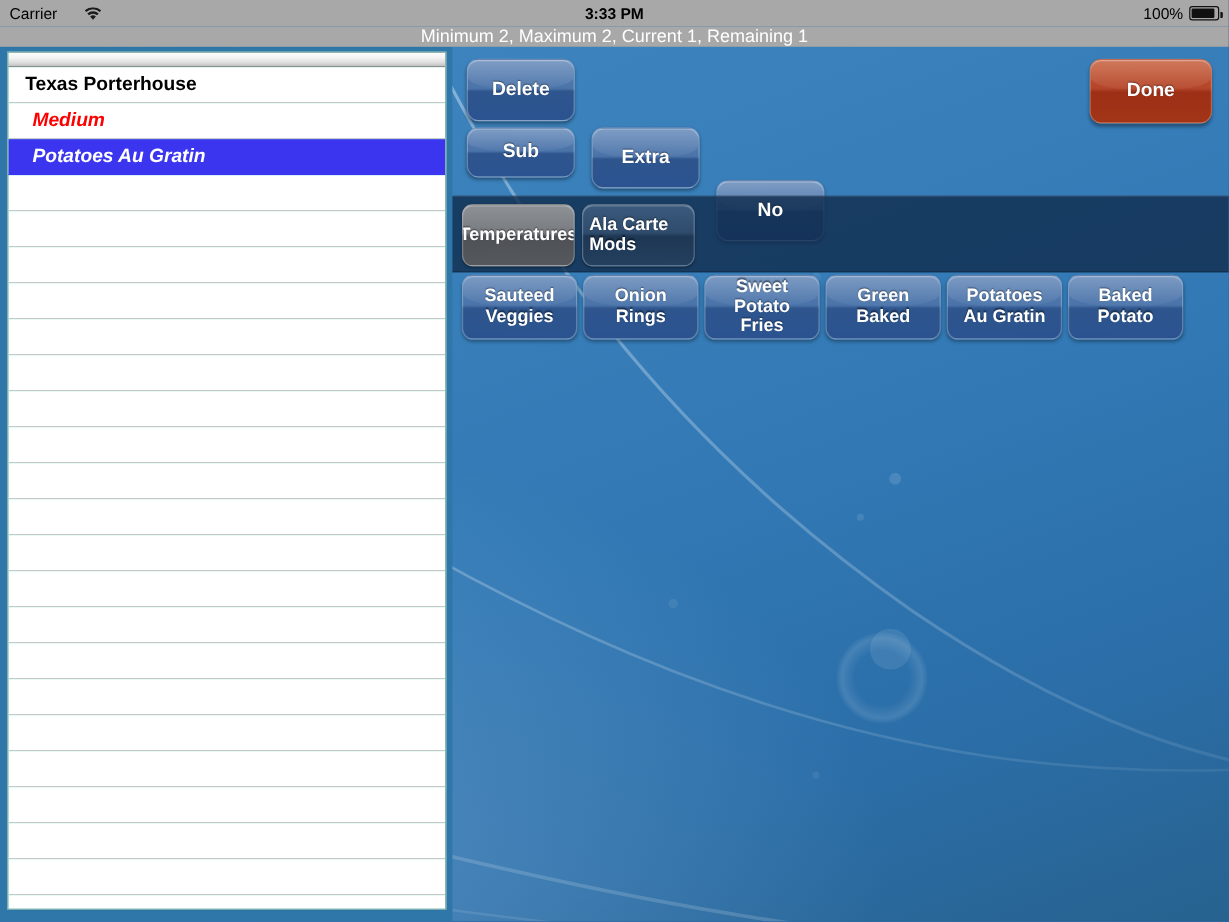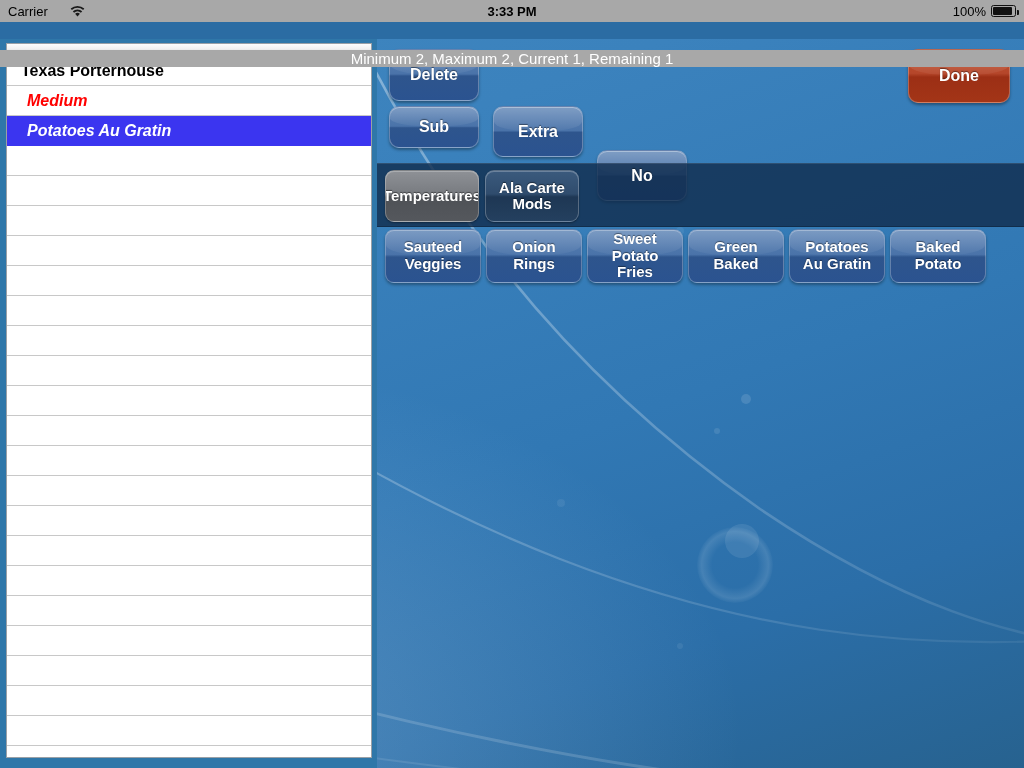--- a/index.html
+++ b/index.html
@@ -31,21 +31,21 @@
   .batt::after {
     content:""; position:absolute; right:-4px; top:3.5px;
     width:2.5px; height:5px; background:#111; border-radius:0 1px 1px 0;
   }
   .batt-fill { position:absolute; left:1px; top:1px; bottom:1px; width:19px; background:#111; border-radius:1px; }
 
   
   #nav-bar {
     position:absolute; left:0; top:22px; width:1024px; height:17px;
     background:#a8a8a8;
-    display:flex; align-items:center; justify-content:center;margin-top:28px;
+    display:flex; align-items:center; justify-content:center;
   }
   #nav-title {
     font-size:15px; color:#ffffff; white-space:nowrap;
     line-height:17px;
   }
 
   
   #wallpaper {
     position:absolute; left:0; top:39px; width:1024px; height:729px;
     background:
@@ -123,21 +123,21 @@
     background:rgba(16,44,76,0.80);
     border-top:1px solid rgba(255,255,255,0.10);
     border-bottom:1px solid rgba(0,0,0,0.22);
   }
   .tab-btn {
     position:absolute; top:6px; height:52px;
     border-radius:9px;
     border:1px solid rgba(255,255,255,0.25);
     color:#ffffff; font-size:15px; font-weight:bold;
     display:flex; align-items:center; justify-content:center;
-    text-align:center; line-height:1.1;
+    line-height:1.1;
     text-shadow:0 -1px 1px rgba(0,0,0,0.5);
     box-shadow: 0 1px 2px rgba(0,0,0,0.35), inset 0 1px 0 rgba(255,255,255,0.25);
     cursor:pointer; overflow:hidden;
   }
   .tab-btn.selected {
     background:linear-gradient(to bottom, #8e9196 0%, #787b80 46%, #4e5156 52%, #55585d 100%);
   }
   .tab-btn.unselected {
     background:linear-gradient(to bottom, #3b5a7d 0%, #2f4c6d 46%, #1e3754 52%, #24405f 100%);
   }

